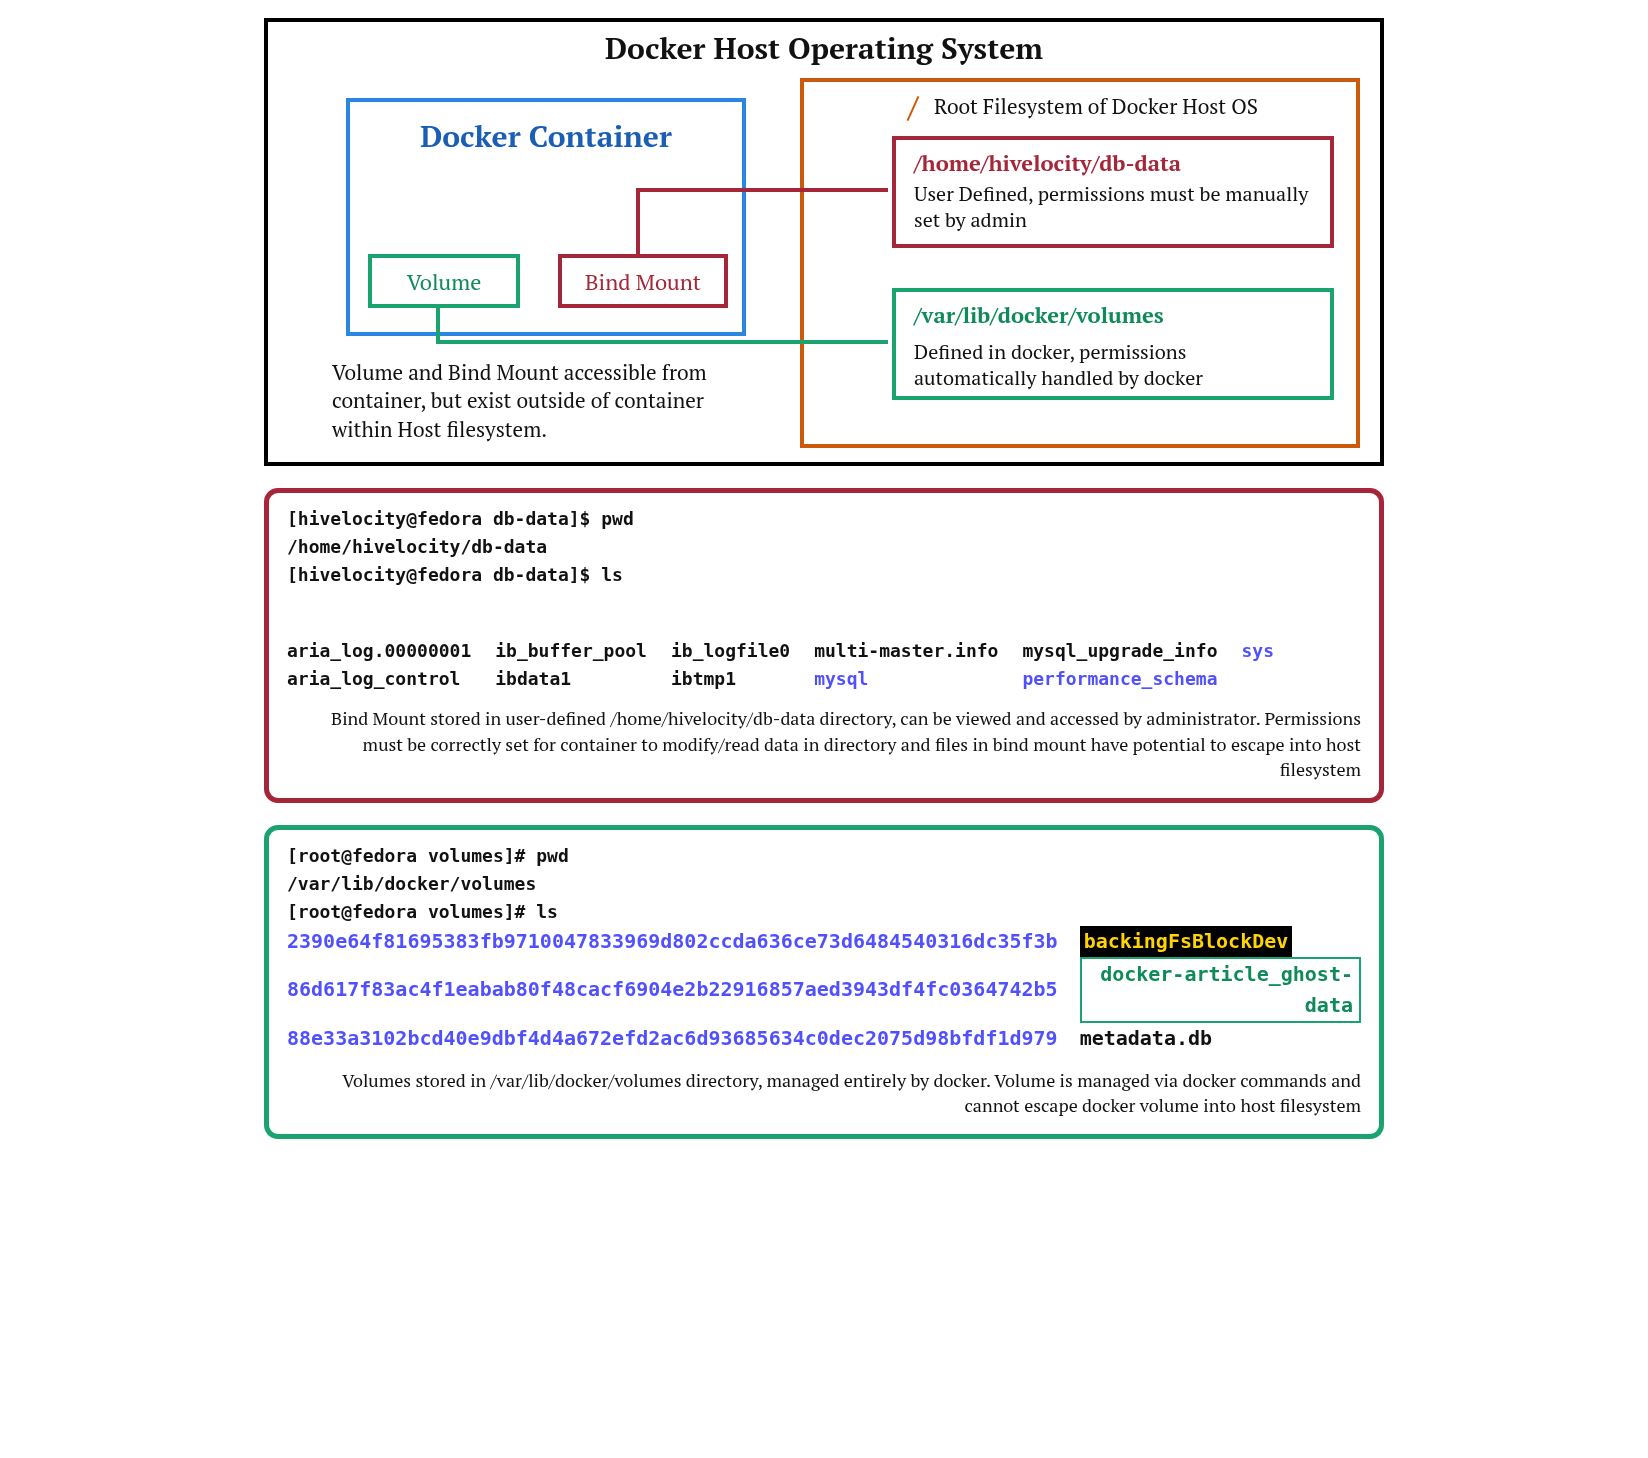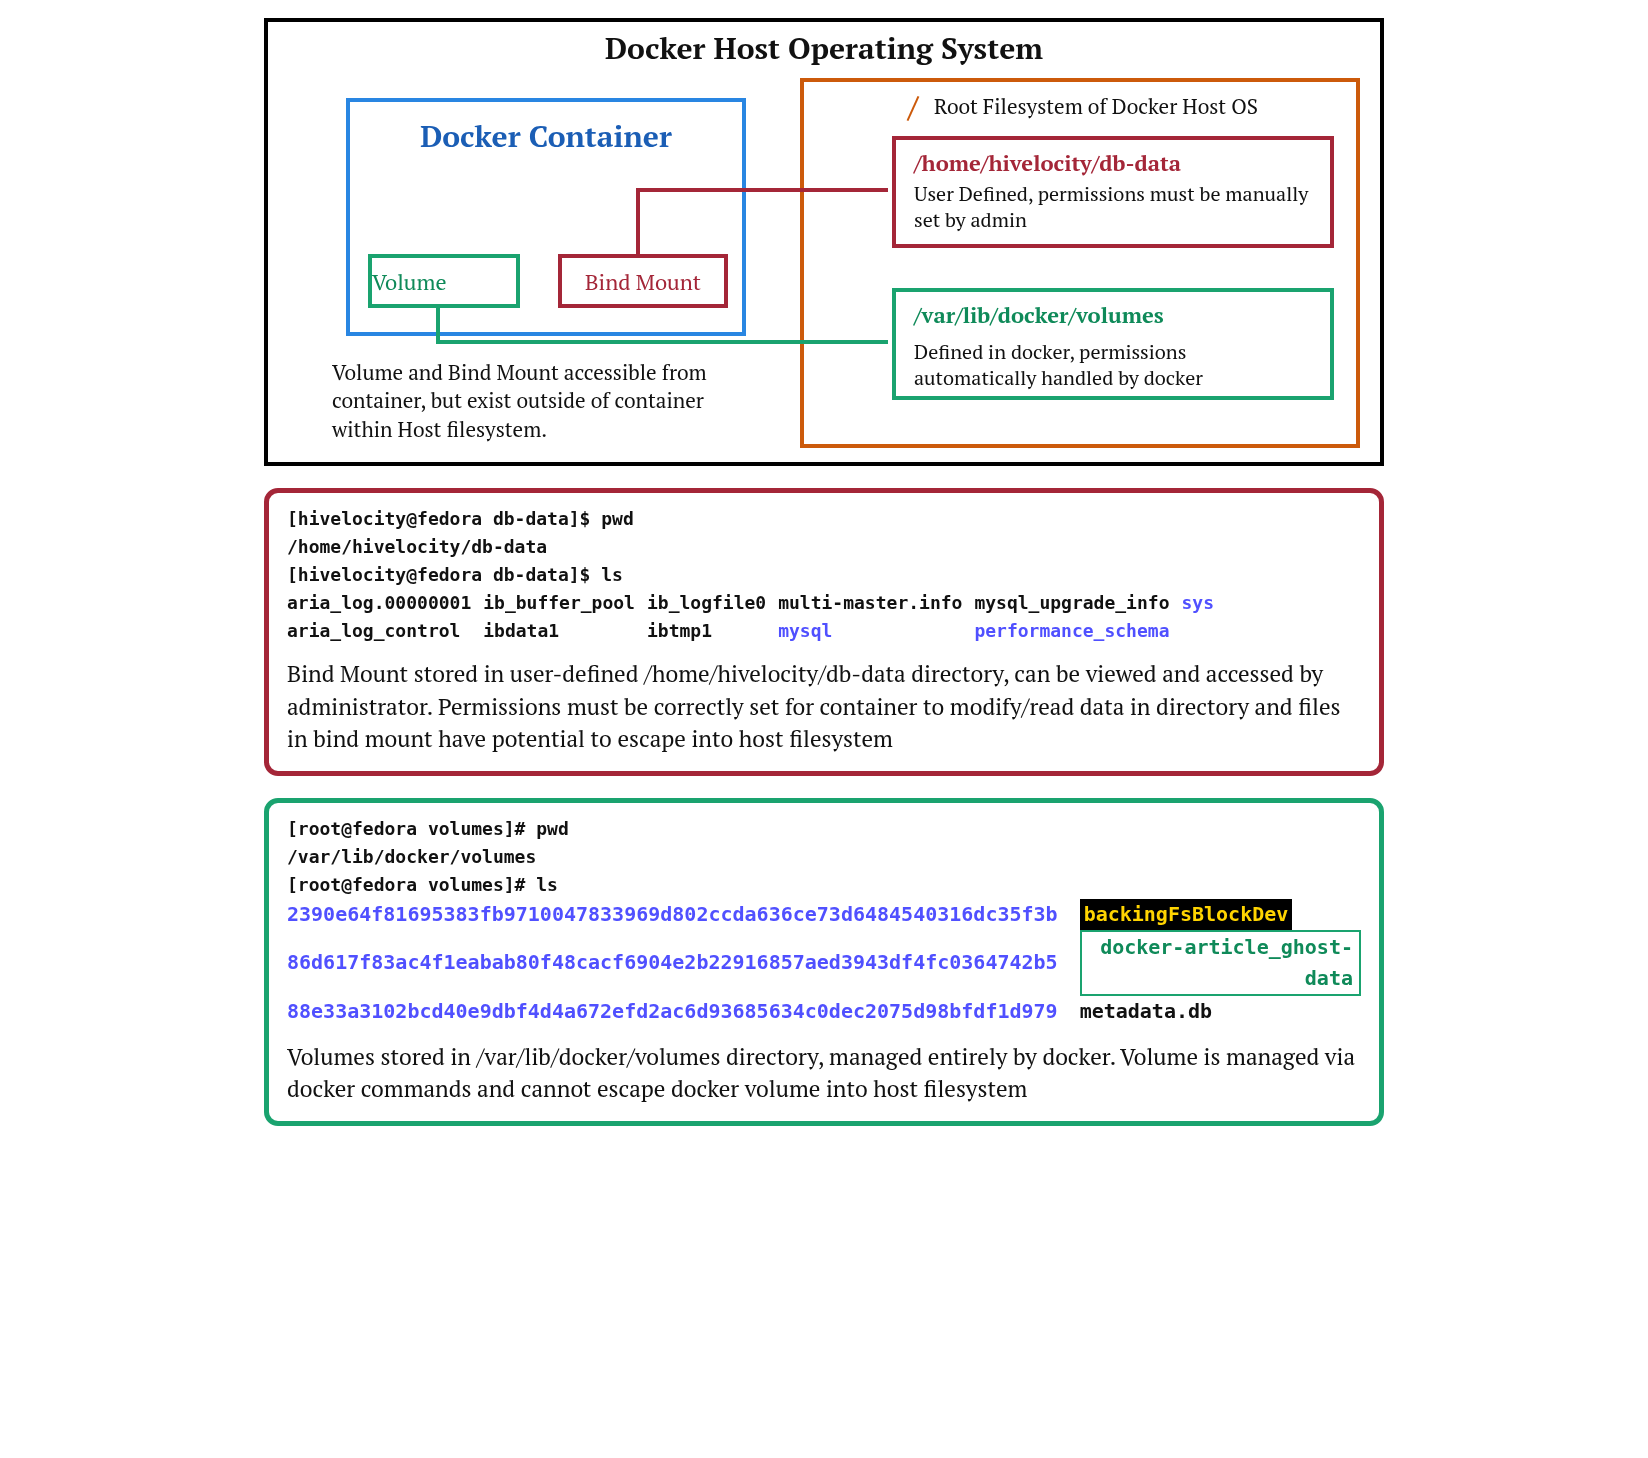--- a/index.html
+++ b/index.html
@@ -63,21 +63,21 @@
   .volume-box {
     position: absolute;
     left: 18px;
     bottom: 24px;
     width: 152px;
     height: 54px;
     border: 4px solid var(--green);
     box-sizing: border-box;
     display: flex;
     align-items: center;
-    justify-content: flex-start;
+    justify-content: center;
     font-size: 22px;
     color: var(--green-text);
   }
   .bindmount-box {
     position: absolute;
     left: 208px;
     bottom: 24px;
     width: 170px;
     height: 54px;
     border: 4px solid var(--red);
@@ -181,29 +181,30 @@
   .panel-red   { border: 5px solid var(--red);   }
   .panel-green { border: 5px solid var(--green); }
 
   .term {
     font-family: var(--mono);
     font-size: 18px;
     font-weight: 700;
     line-height: 1.55;
     white-space: normal;
   }
-  .term-row { display: flex; gap: 12px; }
+  .term-row { display: flex; gap: 24px; margin-top: 48px; }
   .term .col { white-space: pre; }
   .lnk { color: var(--link); }
   .panel-desc {
     font-family: "PT Serif", "Georgia", "Times New Roman", serif;
-    font-size: 23px;
+    font-size: 18px;
     font-weight: 400;
     line-height: 1.4;
     margin-top: 14px;
+    text-align: right;
   }
 
   .hash-list { font-family: var(--mono); font-size: 20px; font-weight: 700; line-height: 1.55; text-align: right; }
   .hash-list .row { display: flex; gap: 22px; align-items: center; }
   .backing-dev {
     background: #000;
     color: #ffd400;
     padding: 0 4px;
   }
   .ghost-data {

